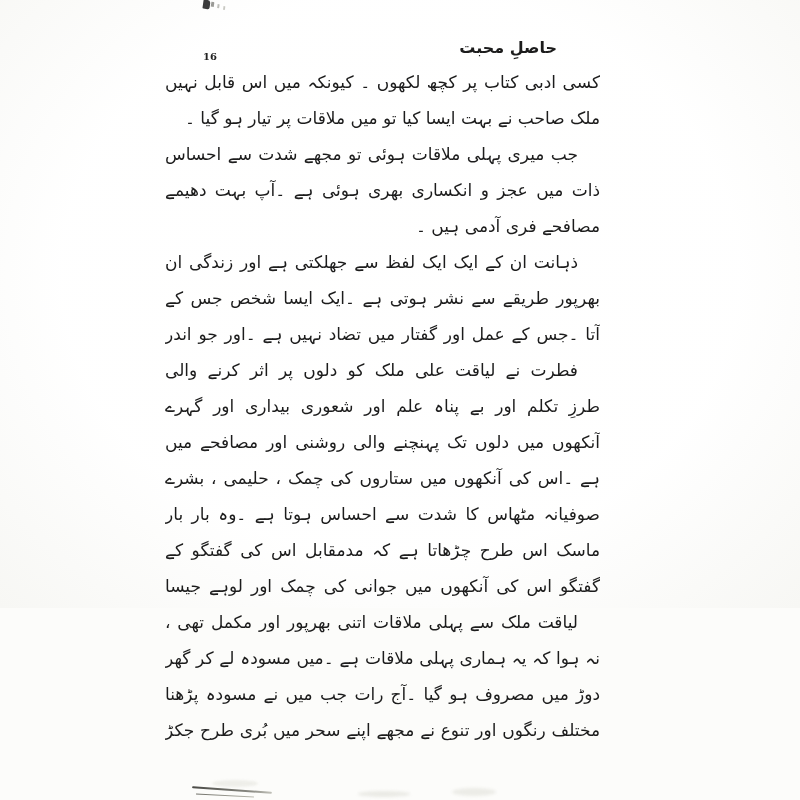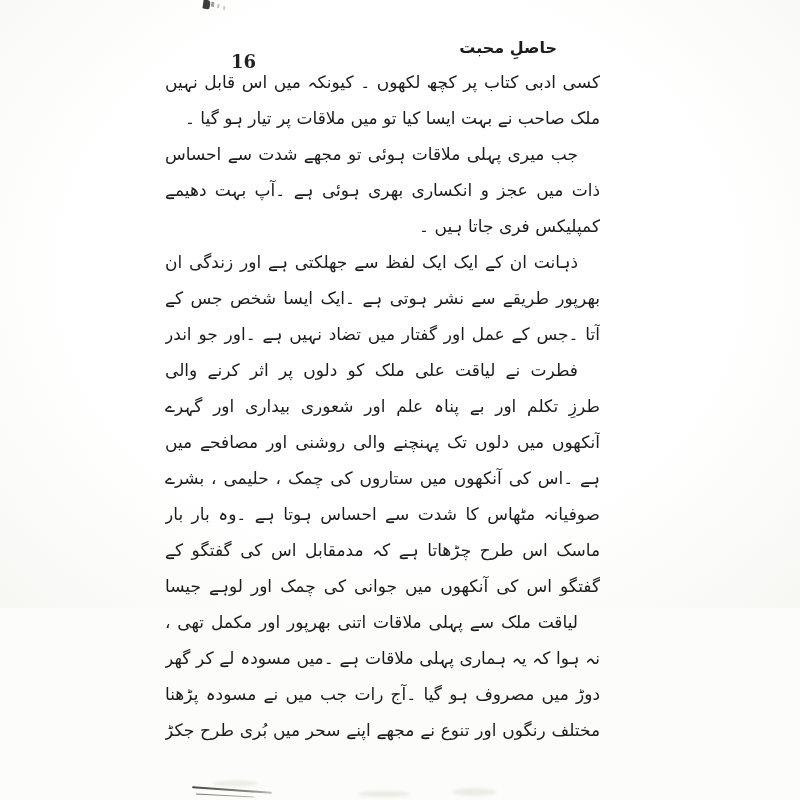--- a/index.html
+++ b/index.html
@@ -16,21 +16,21 @@
       var(--paper);
   }
   .running-header {
     position:absolute; top:38px; right:243px;
     direction:rtl; font-size:16px; font-weight:bold;
     color:var(--ink); letter-spacing:0.5px;
   }
   .page-number {
     position:absolute; top:51px; left:203px;
     font-family:"DejaVu Serif", serif; font-weight:bold;
-    font-size:18px; color:#222;margin-left:28px;
+    font-size:10px; color:#222;
   }
   .text-block {
     position:absolute; top:64px; left:165px; width:435px;
     direction:rtl; color:var(--ink);
   }
   .para { margin:0; }
   .line {
     height:36px; line-height:36px; font-size:17px;
     white-space:normal; overflow:hidden;
     text-align:justify; text-align-last:justify;
@@ -80,21 +80,21 @@
   <div class="page-number">16</div>
 
   <div class="text-block">
       <div class="para">
         <div class="line">کسی ادبی کتاب پر کچھ لکھوں ۔ کیونکہ میں اس قابل نہیں ہوں ۔لیکن جب لیاقت علی</div>
         <div class="line para-end">ملک صاحب نے بہت ایسا کیا تو میں ملاقات پر تیار ہو گیا ۔</div>
       </div>
       <div class="para">
         <div class="line indented">جب میری پہلی ملاقات ہوئی تو مجھے شدت سے احساس ہوا کہ آپ کی</div>
         <div class="line">ذات میں عجز و انکساری بھری ہوئی ہے ۔آپ بہت دھیمے لہجے کے بردبار، متین اور</div>
-        <div class="line para-end">کمپلیکس فری جاتا ہیں ۔</div>
+        <div class="line para-end">مصافحے فری آدمی ہیں ۔</div>
       </div>
       <div class="para">
         <div class="line indented">ذہانت ان کے ایک ایک لفظ سے جھلکتی ہے اور زندگی ان کے انگ انگ سے</div>
         <div class="line">بھرپور طریقے سے نشر ہوتی ہے ۔ایک ایسا شخص جس کے قول و فعل میں تضاد نظر نہیں</div>
         <div class="line para-end">آتا ۔جس کے عمل اور گفتار میں تضاد نہیں ہے ۔اور جو اندر اور باہر سے دو رنگا نہیں ہے ۔</div>
       </div>
       <div class="para">
         <div class="line indented">فطرت نے لیاقت علی ملک کو دلوں پر اثر کرنے والی شخصیت ، جاذب</div>
         <div class="line">طرزِ تکلم اور بے پناہ علم اور شعوری بیداری اور گہرے مشاہدے سے نوازا ہے ۔اس کی</div>
         <div class="line">آنکھوں میں دلوں تک پہنچنے والی روشنی اور مصافحے میں قرونِ اولیٰ کے مجاہدوں کی گرمی ملتی</div>

